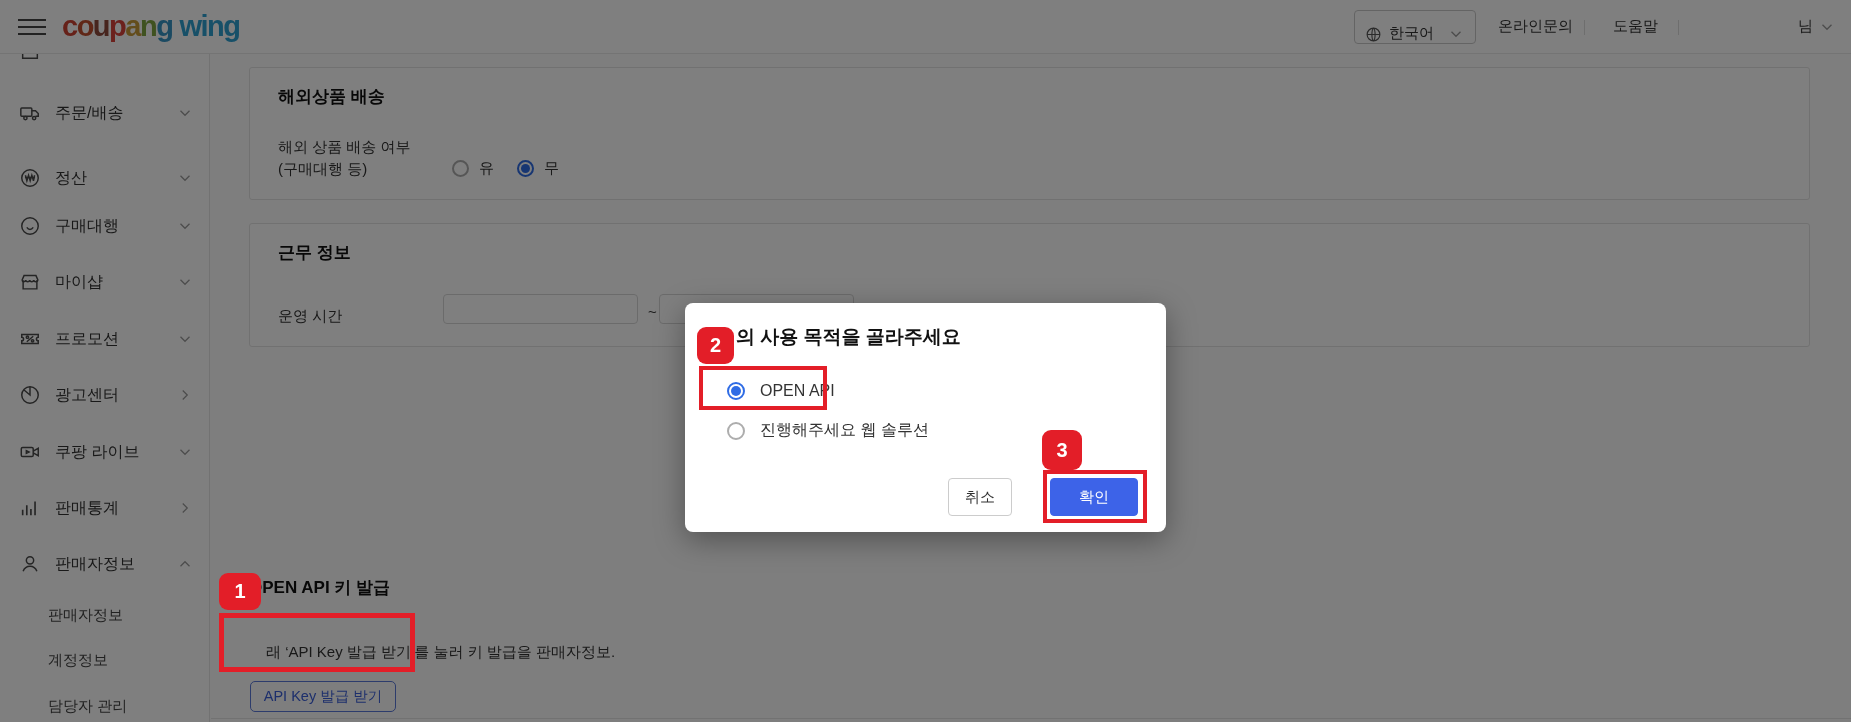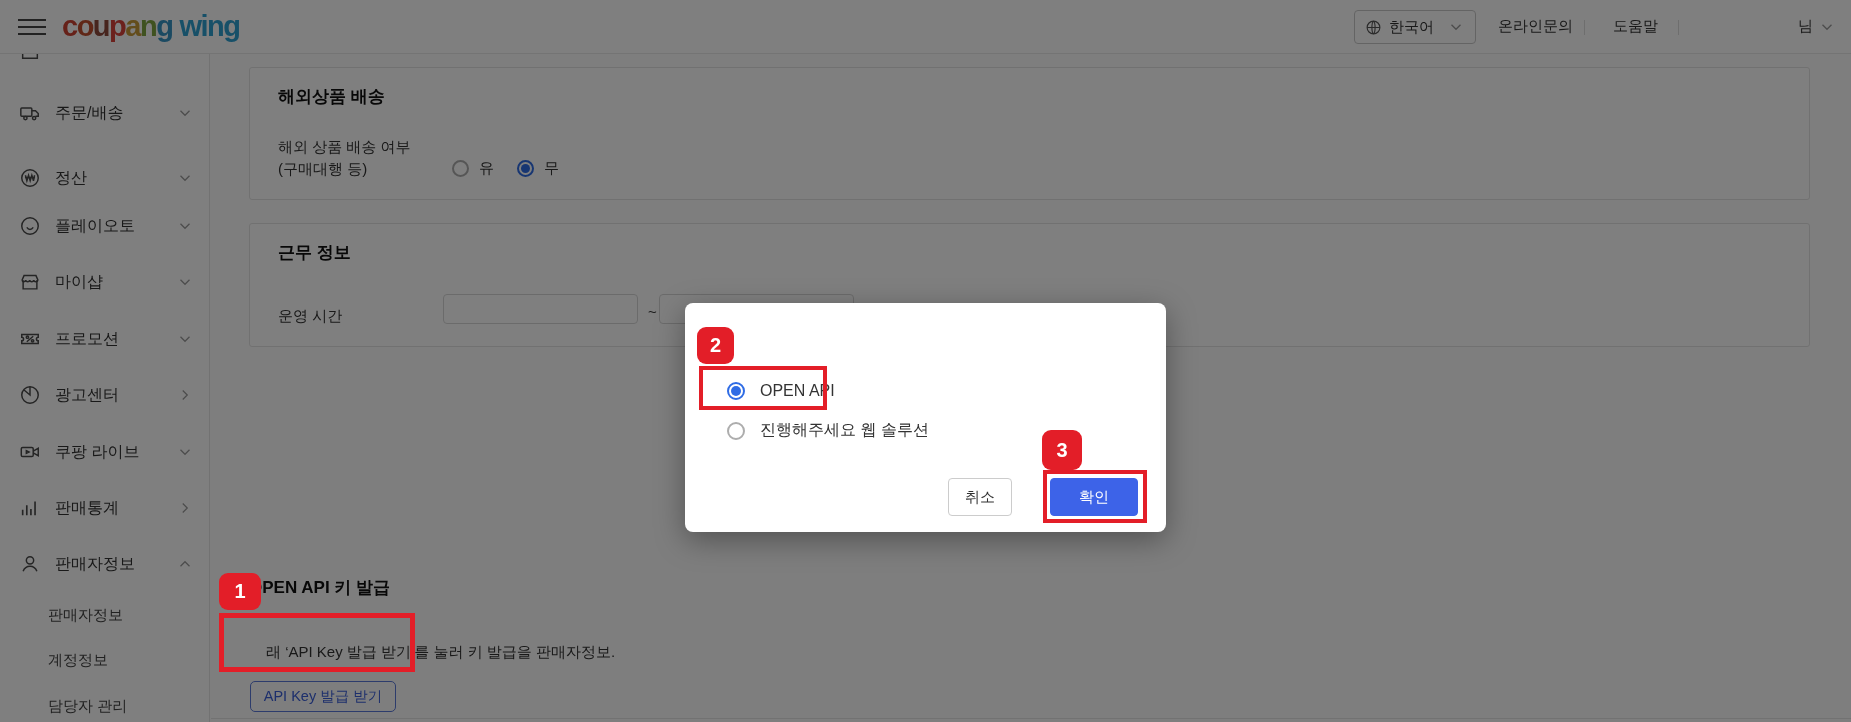--- a/index.html
+++ b/index.html
@@ -11,21 +11,21 @@
 
   
   .header { position:absolute; top:0; left:0; width:1851px; height:54px;
     background:#fff; border-bottom:1px solid #e8e8e8; z-index:2; }
   .hamburger { position:absolute; left:18px; top:19px; width:28px; height:16px; cursor:pointer; }
   .hamburger i { display:block; height:2px; background:#444; margin-bottom:5px; }
   .logo { position:absolute; left:62px; top:10px; font-size:29px; font-weight:bold;
     letter-spacing:-1.5px; cursor:pointer; }
   .logo span { letter-spacing:-1.5px; }
   .lang-box { position:absolute; left:1354px; top:10px; width:122px; height:34px;
-    border:1px solid #c9c9c9; border-radius:4px; display:flex; align-items:center;
+    border:1px solid #c9c9c9; border-radius:4px; display:flex; align-items:flex-end;
     padding:0 10px; font-size:15px; color:#333; background:#fff; cursor:pointer; }
   .lang-box .lbl { flex:1; margin-left:7px; }
   .hdr-link { position:absolute; top:17px; font-size:15px; color:#333; cursor:pointer; }
   .hdr-div { position:absolute; top:20px; width:1px; height:15px; background:#ddd; }
   .hdr-user { position:absolute; left:1798px; top:17px; font-size:15px; color:#333;
     display:flex; align-items:center; gap:5px; cursor:pointer; }
 
   
   .sidebar { position:absolute; top:54px; left:0; width:210px; height:668px;
     background:#fff; border-right:1px solid #e5e5e5; overflow:hidden; z-index:1; }
@@ -151,21 +151,21 @@
       </svg>
   </div>
 
   <div class="s-item" style="top:159px">
     <span class="s-ico">
       <svg width="22" height="22" viewBox="0 0 24 24" fill="none" stroke="#4a4a4a" stroke-width="1.6">
         <circle cx="12" cy="12" r="9"></circle>
           <path d="M8.5 13.5c1 1.5 2.2 2.2 3.5 2.2s2.5-.7 3.5-2.2"></path>
       </svg>
     </span>
-    <span class="txt">플레이오토</span>
+    <span class="txt">구매대행</span>
     <svg class="chev" viewBox="0 0 24 24" fill="none" stroke="#9a9a9a" stroke-width="1.7">
         <path d="M6 9l6 6 6-6"></path>
       </svg>
   </div>
 
   <div class="s-item" style="top:215px">
     <span class="s-ico">
       <svg width="22" height="22" viewBox="0 0 24 24" fill="none" stroke="#4a4a4a" stroke-width="1.6">
         <path d="M4.5 10v9.5h15V10"></path>
           <path d="M3.5 9.5L5.5 5h13l2 4.5c0 1.2-1 2.2-2.2 2.2-1.1 0-2-.8-2.2-1.8-.2 1-1.1 1.8-2.2 1.8s-2-.8-2.2-1.8c-.2 1-1.1 1.8-2.2 1.8s-2-.8-2.2-1.8c-.2 1-1.1 1.8-2.2 1.8S3.5 10.7 3.5 9.5z"></path>
@@ -277,20 +277,21 @@
 
   <div class="sec-title">OPEN API 키 발급</div>
   <div class="sec-desc">래 ‘API Key 발급 받기’를 눌러 키 발급을 판매자정보.</div>
   <button class="api-btn">API Key 발급 받기</button>
   <div class="bottom-line"></div>
 </div>
 
 <div class="overlay"></div>
 
 <div class="modal">
+  <div class="modal-title">의 사용 목적을 골라주세요</div>
 
   <div class="m-opt" style="top:79px;">
     <span class="radio sel"></span>
     <span class="olbl">OPEN API</span>
   </div>
   <div class="m-opt" style="top:117px;">
     <span class="radio"></span>
     <span class="olbl">진행해주세요 웹 솔루션</span>
   </div>
 

